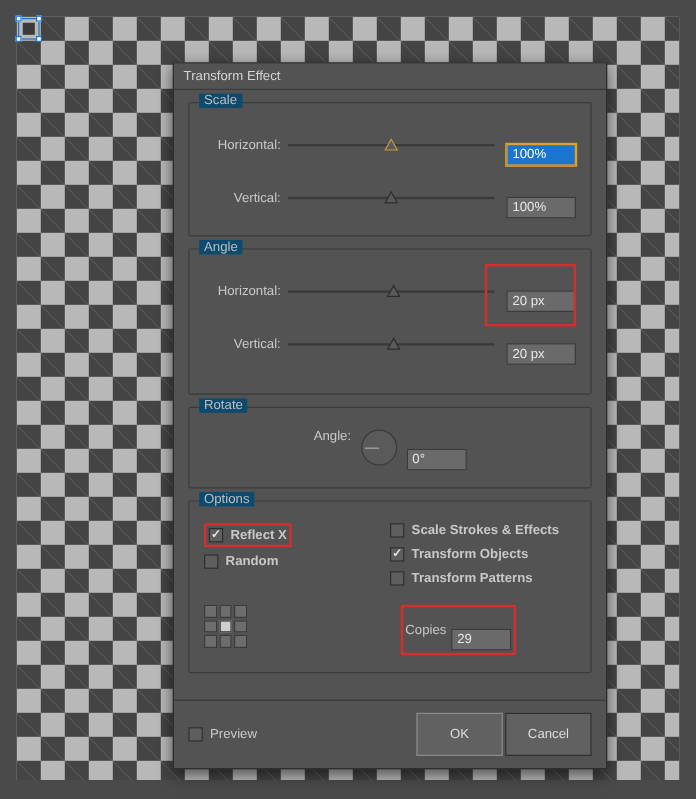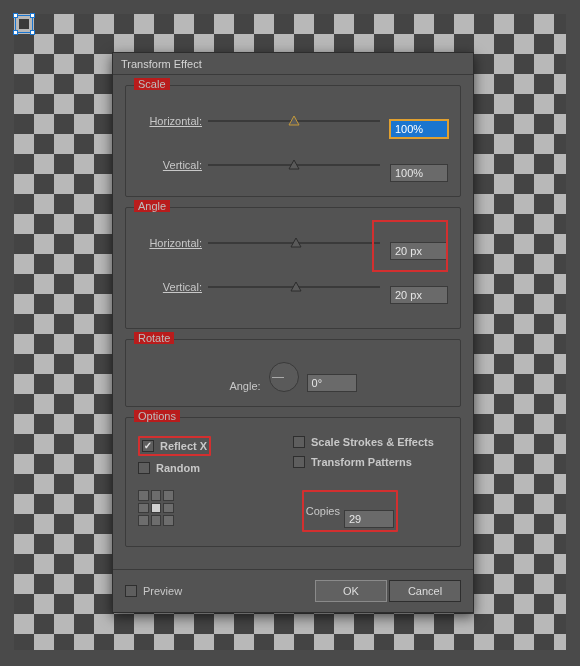--- a/index.html
+++ b/index.html
@@ -11,51 +11,51 @@
       linear-gradient(45deg,#444 25%,transparent 25%,transparent 75%,#444 75%),
       linear-gradient(45deg,#444 25%,transparent 25%,transparent 75%,#444 75%);
     background-size:40px 40px;
     background-position:0 0,20px 20px;
   }
   
   .pixel{position:absolute;left:15px;top:15px;width:18px;height:18px;border:1px solid #1a75cf;}
   .pixel .handle{position:absolute;width:5px;height:5px;border:1px solid #1a75cf;background:#fff;}
   .pixel .inner{position:absolute;left:3px;top:3px;right:3px;bottom:3px;background:#3a3a3a;}
   
-  .dialog{position:absolute;left:112px;top:52px;width:362px;background:#535353;border:1px solid #2d2d2d;box-shadow:0 4px 12px rgba(0,0,0,.6);color:#c8c8c8;}
+  .dialog{position:absolute;left:144px;top:52px;width:362px;background:#535353;border:1px solid #2d2d2d;box-shadow:0 4px 12px rgba(0,0,0,.6);color:#c8c8c8;}
   .titlebar{height:22px;line-height:22px;padding:0 8px;color:#d4d4d4;font-size:11px;border-bottom:1px solid #3a3a3a;background:#535353;}
   .body{padding:10px 12px 12px;}
   .group{border:1px solid #3b3b3b;border-radius:2px;padding:18px 12px 14px;margin-bottom:10px;position:relative;}
-  .group-title{position:absolute;top:-8px;left:8px;background:#b91c1c;padding:0 4px;color:#bdbdbd;font-size:11px;}
+  .group-title{position:absolute;top:-8px;left:8px;background:#0c4a6e;padding:0 4px;color:#bdbdbd;font-size:11px;}
   .row{display:flex;align-items:center;margin-bottom:10px;}
   .row:last-child{margin-bottom:0;}
-  .lbl{width:70px;text-align:right;padding-right:6px;color:#c8c8c8;text-decoration:underline;}
+  .lbl{width:70px;text-align:right;padding-right:6px;color:#c8c8c8;}
   .slider{flex:1;height:14px;position:relative;margin-right:10px;}
   .track{position:absolute;left:0;right:0;top:6px;height:2px;background:#3a3a3a;}
   .thumb{position:absolute;top:0;width:12px;height:12px;transform:translateX(-50%);}
   .thumb svg{display:block;}
   .val{width:58px;height:18px;background:#6a6a6a;border:1px solid #3a3a3a;color:#e6e6e6;padding:0 4px;display:flex;align-items:center;margin-top:16px;}
   .val.sel{background:#1a75cf;color:#fff;border:1px solid #e0a030;outline:1px solid #e0a030;outline-offset:0;}
   .redbox{border:2px solid #d32f2f;padding:2px;border-radius:1px;}
-  .angle-row{display:flex;align-items:flex-end;justify-content:center;gap:8px;}
+  .angle-row{display:flex;align-items:flex-start;justify-content:center;gap:8px;}
   .angle-dial{width:30px;height:30px;border:1px solid #3a3a3a;border-radius:50%;background:#5a5a5a;position:relative;}
   .angle-dial::after{content:"";position:absolute;left:50%;top:50%;width:12px;height:1px;background:#aaa;transform-origin:left center;transform:rotate(180deg);}
   .opts{display:flex;flex-wrap:wrap;font-weight:bold;}
   .optcol{width:50%;}
   .chk{display:flex;align-items:center;margin-bottom:8px;gap:6px;}
   .box{width:12px;height:12px;border:1px solid #2e2e2e;background:#5e5e5e;display:flex;align-items:center;justify-content:center;font-size:10px;color:#e6e6e6;}
   .box.checked::before{content:"✓";line-height:1;}
   .anchor{width:36px;height:36px;display:grid;grid-template-columns:repeat(3,1fr);grid-template-rows:repeat(3,1fr);gap:2px;}
   .anchor div{background:#6d6d6d;border:1px solid #3a3a3a;}
   .anchor div.c{background:#cfcfcf;}
   .bottom-row{display:flex;align-items:flex-start;margin-top:8px;gap:10px;}
   .copies-wrap{display:flex;align-items:center;gap:4px;}
   .footer{display:flex;align-items:center;padding:10px 12px;border-top:1px solid #3a3a3a;gap:2px;}
   .footer .spacer{flex:1;}
-  .btn{width:72px;height:22px;background:#616161;border:1px solid #2e2e2e;color:#ddd;display:flex;align-items:center;justify-content:center;cursor:pointer;}
+  .btn{width:72px;height:36px;background:#616161;border:1px solid #2e2e2e;color:#ddd;display:flex;align-items:center;justify-content:center;cursor:pointer;}
   .btn.primary{border:1px solid #8a8a8a;}
   .hl-move{position:absolute;border:2px solid #d32f2f;pointer-events:none;}
 </style>
 </head>
 <body>
 
 <div class="canvas"></div>
 
 <div class="pixel">
   <div class="inner"></div>
@@ -151,20 +151,24 @@
             <div class="box"></div>
             <span>Random</span>
           </div>
         </div>
         <div class="optcol">
           <div class="chk">
             <div class="box"></div>
             <span>Scale Strokes &amp; Effects</span>
           </div>
           <div class="chk">
+            <div class="box checked"></div>
+            <span>Transform Objects</span>
+          </div>
+          <div class="chk">
             <div class="box"></div>
             <span>Transform Patterns</span>
           </div>
         </div>
       </div>
       <div class="bottom-row">
         <div class="anchor">
           <div></div>
             <div></div>
             <div></div>

